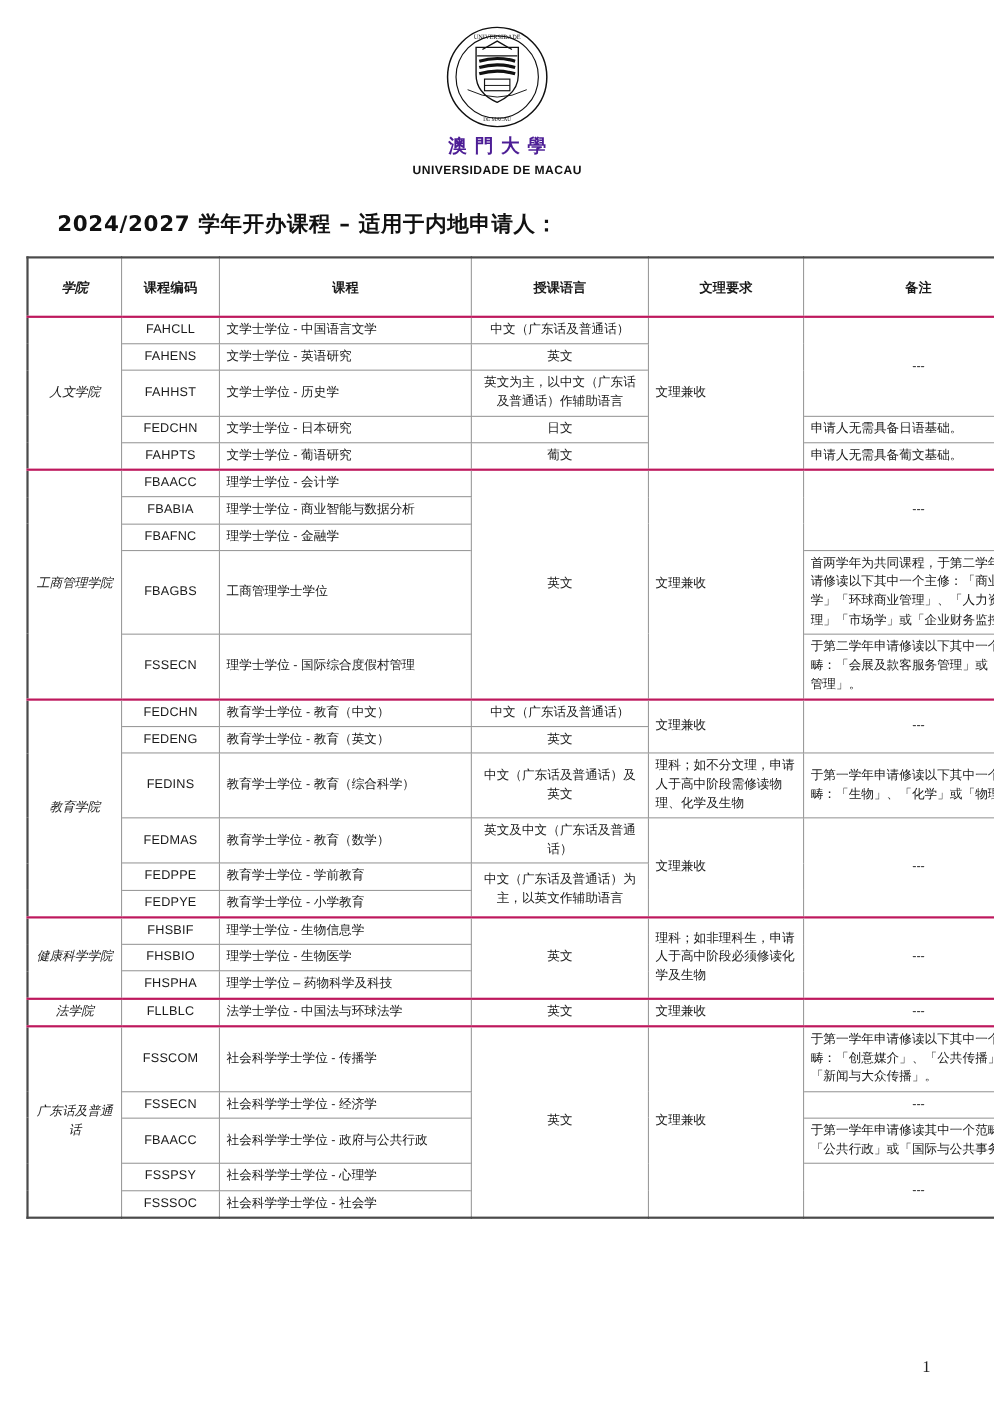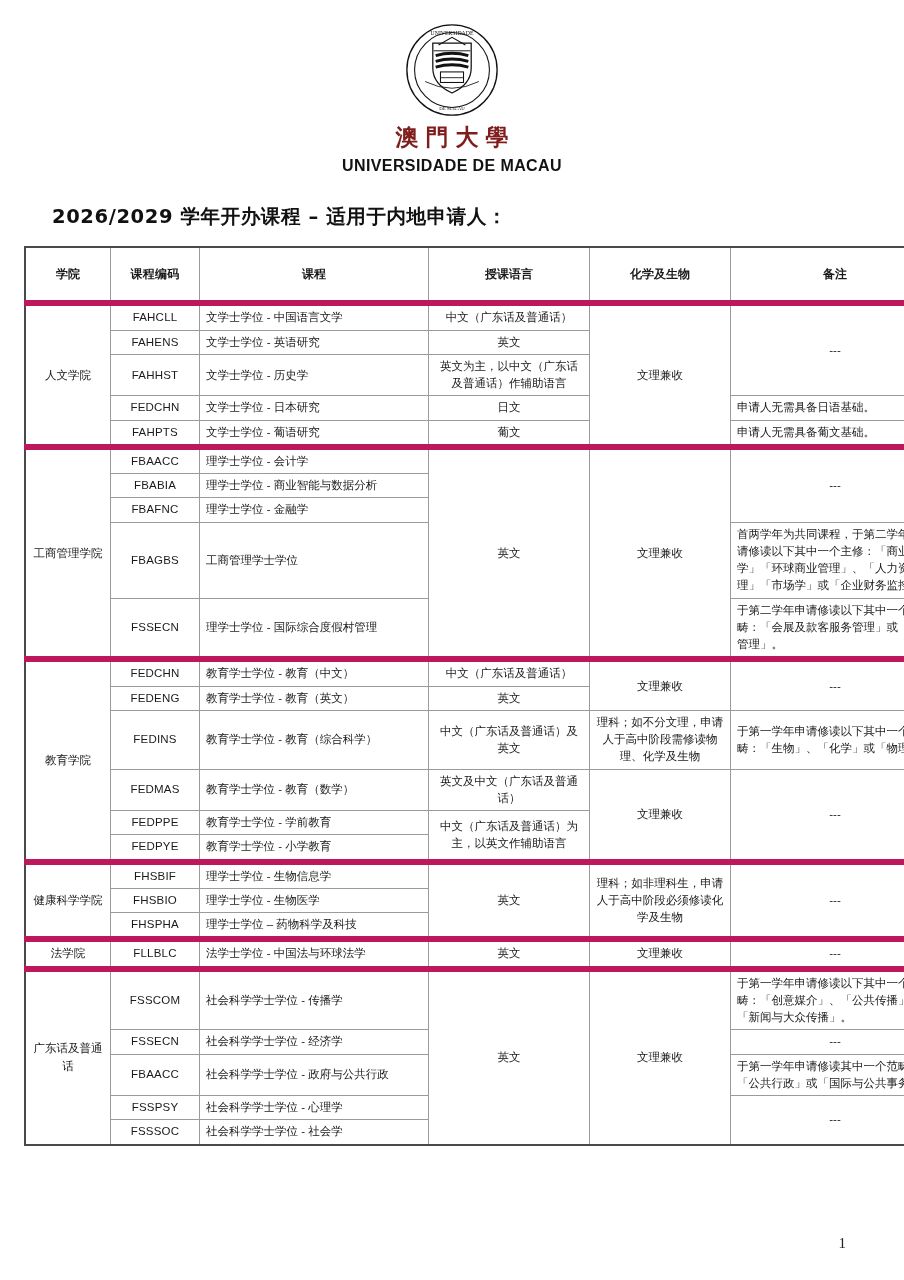--- a/index.html
+++ b/index.html
@@ -33,30 +33,30 @@
   .crest {
     width: 96px;
     height: 96px;
     margin: 0 auto;
     position: relative;
   }
   .crest svg { display: block; }
   .logo-cn {
     margin-top: 6px;
     font-family: "DejaVu Serif", "Liberation Serif", serif;
-    font-size: 23px;
+    font-size: 17px;
     letter-spacing: 7px;
     font-weight: 600;
-    color: #7f1d1d;
+    color: #4c1d95;
     line-height: 1.1;
     text-indent: 7px;
   }
   .logo-pt, .logo-en {
     font-family: "Liberation Sans", "DejaVu Sans", sans-serif;
-    font-size: 16px;
+    font-size: 11px;
     font-weight: 700;
     letter-spacing: 0.4px;
     color: #121212;
     line-height: 1.45;
   }
   .logo-pt { margin-top: 5px; }
 
   
   .title {
     margin: 26px 0 0 52px;
@@ -85,32 +85,32 @@
     vertical-align: middle;
     word-break: break-word;
   }
   table.courses thead th {
     font-weight: 600;
     text-align: center;
     font-size: 12px;
     height: 46px;
     background: #fff;
   }
-  .c-faculty  { width: 72px;  text-align: center; }
+  .c-faculty  { width: 72px;  text-align: center; font-style: italic; }
   .c-code     { width: 76px;  text-align: center; font-family: "Liberation Sans", sans-serif; font-size: 11.5px; letter-spacing: .2px;}
   .c-prog     { width: 216px; text-align: left; padding-left: 8px; margin-left: 12px; }
   .c-lang     { width: 148px; text-align: center; }
-  .c-req      { width: 128px; text-align: center; }
+  .c-req      { width: 128px; text-align: left; }
   .c-remark   { width: 196px; text-align: left; padding: 5px 7px; }
   .dashcell { text-align: center; }
 
   table.courses tbody tr td { background:#fff; }
 
   
-  tr.sec-start > td { border-top: 6px solid #be185d; }
+  tr.sec-start > td { border-top: 2px solid #be185d; }
   table.courses { border: 2px solid #4a4a4a; }
 
   .pagenum {
     position: absolute;
     right: 58px;
     bottom: 28px;
     font-family: "Liberation Serif", "DejaVu Serif", serif;
     font-size: 15px;
     color: #222;
   }
@@ -135,31 +135,31 @@
         <path d="M36 24 l14 -8 l14 8" fill="none" stroke="#111" stroke-width="1.2"></path>
         <path d="M22 62 q28 14 56 0" fill="none" stroke="#111" stroke-width="0.9"></path>
         <text x="50" y="14" font-size="6" text-anchor="middle" fill="#111" font-family="Liberation Serif, serif">UNIVERSIDADE</text>
         <text x="50" y="92" font-size="5" text-anchor="middle" fill="#111" font-family="Liberation Serif, serif">DE MACAU</text>
       </svg>
     </div>
     <div class="logo-cn">澳門大學</div>
     <div class="logo-pt">UNIVERSIDADE DE MACAU</div>
   </div>
 
-  <h1 class="title">2026/2029 学年开办课程 – 适用于内地申请人：</h1>
+  <h1 class="title">2024/2027 学年开办课程 – 适用于内地申请人：</h1>
 
   <div class="table-wrap">
     <table class="courses">
       <thead>
         <tr>
           <th class="c-faculty">学院</th>
           <th class="c-code">课程编码</th>
           <th class="c-prog">课程</th>
           <th class="c-lang">授课语言</th>
-          <th class="c-req">化学及生物</th>
+          <th class="c-req">文理要求</th>
           <th class="c-remark dashcell">备注</th>
         </tr>
       </thead>
       <tbody id="courses-body">
           <tr class="sec-start">
             <td class="c-faculty" rowspan="5">人文学院</td>
             <td class="c-code">FAHCLL</td>
             <td class="c-prog">文学士学位 - 中国语言文学</td>
             <td class="c-lang">中文（广东话及普通话）</td>
             <td class="c-req" rowspan="5">文理兼收</td>

